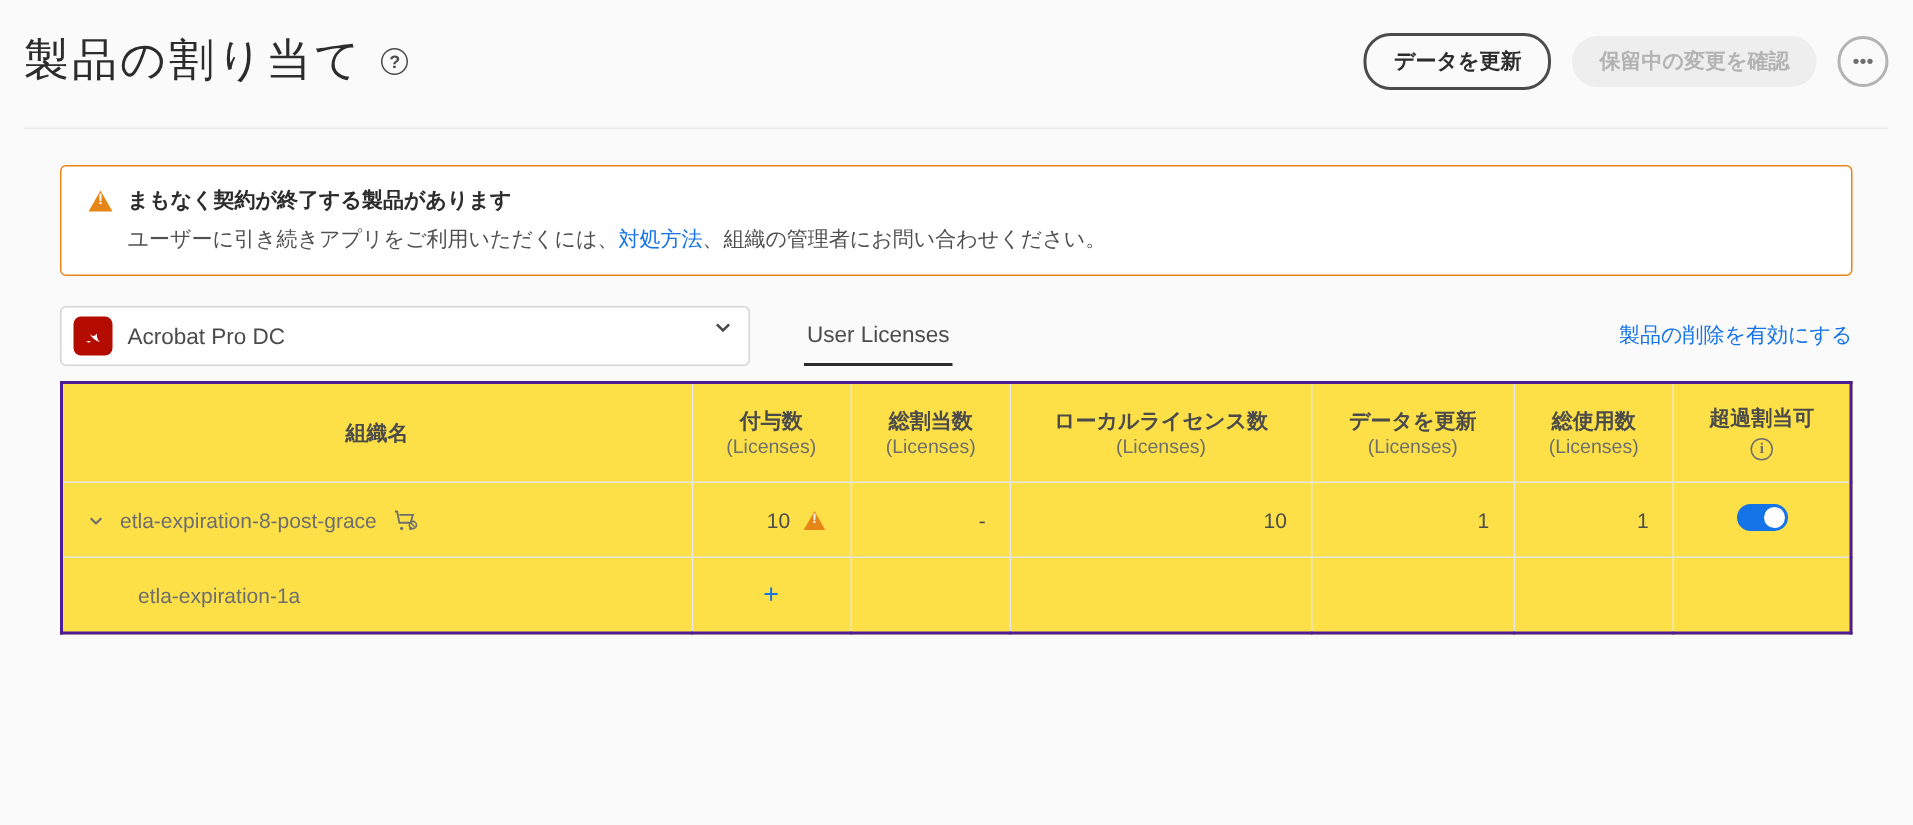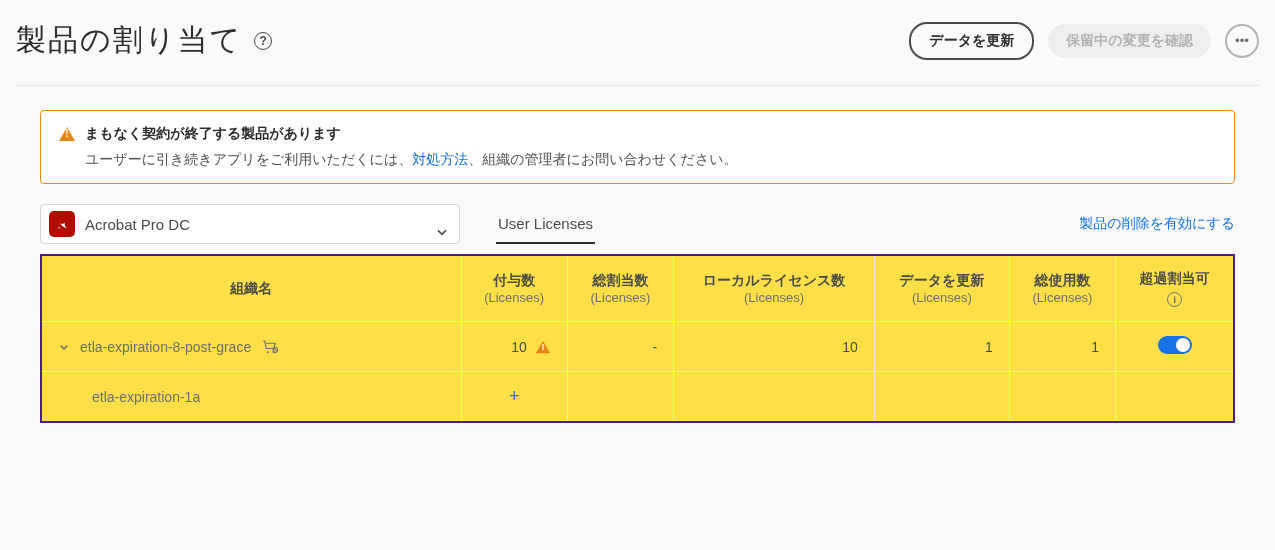--- a/index.html
+++ b/index.html
@@ -83,26 +83,26 @@
   }
   .alert-title { font-weight: 700; font-size: 14px; }
   .alert-body { font-size: 14px; color: #505050; padding-left: 26px; }
   .alert-body a { color: #1473e6; text-decoration: none; }
   .toolbar-row {
     display: flex; align-items: center; justify-content: space-between;
     margin-bottom: 0;
   }
   .tb-left { display: flex; align-items: center; gap: 36px; }
   .product-select {
-    display: flex; align-items: flex-end; gap: 10px;
+    display: flex; align-items: flex-start; gap: 10px;
     border: 1px solid #d3d3d3;
     border-radius: 4px;
     background: #fff;
     padding: 6px 12px 6px 8px;
-    width: 420px;
+    width: 460px;
     cursor: pointer;
     justify-content: space-between;
   }
   .product-left { display: flex; align-items: center; gap: 10px; }
   .acrobat-icon {
     width: 26px; height: 26px; border-radius: 5px; background: #b30b00;
     display: inline-flex; align-items: center; justify-content: center;
   }
   .acrobat-icon svg { width: 16px; height: 16px; }
   .product-name { font-size: 15px; color: #4b4b4b; }

